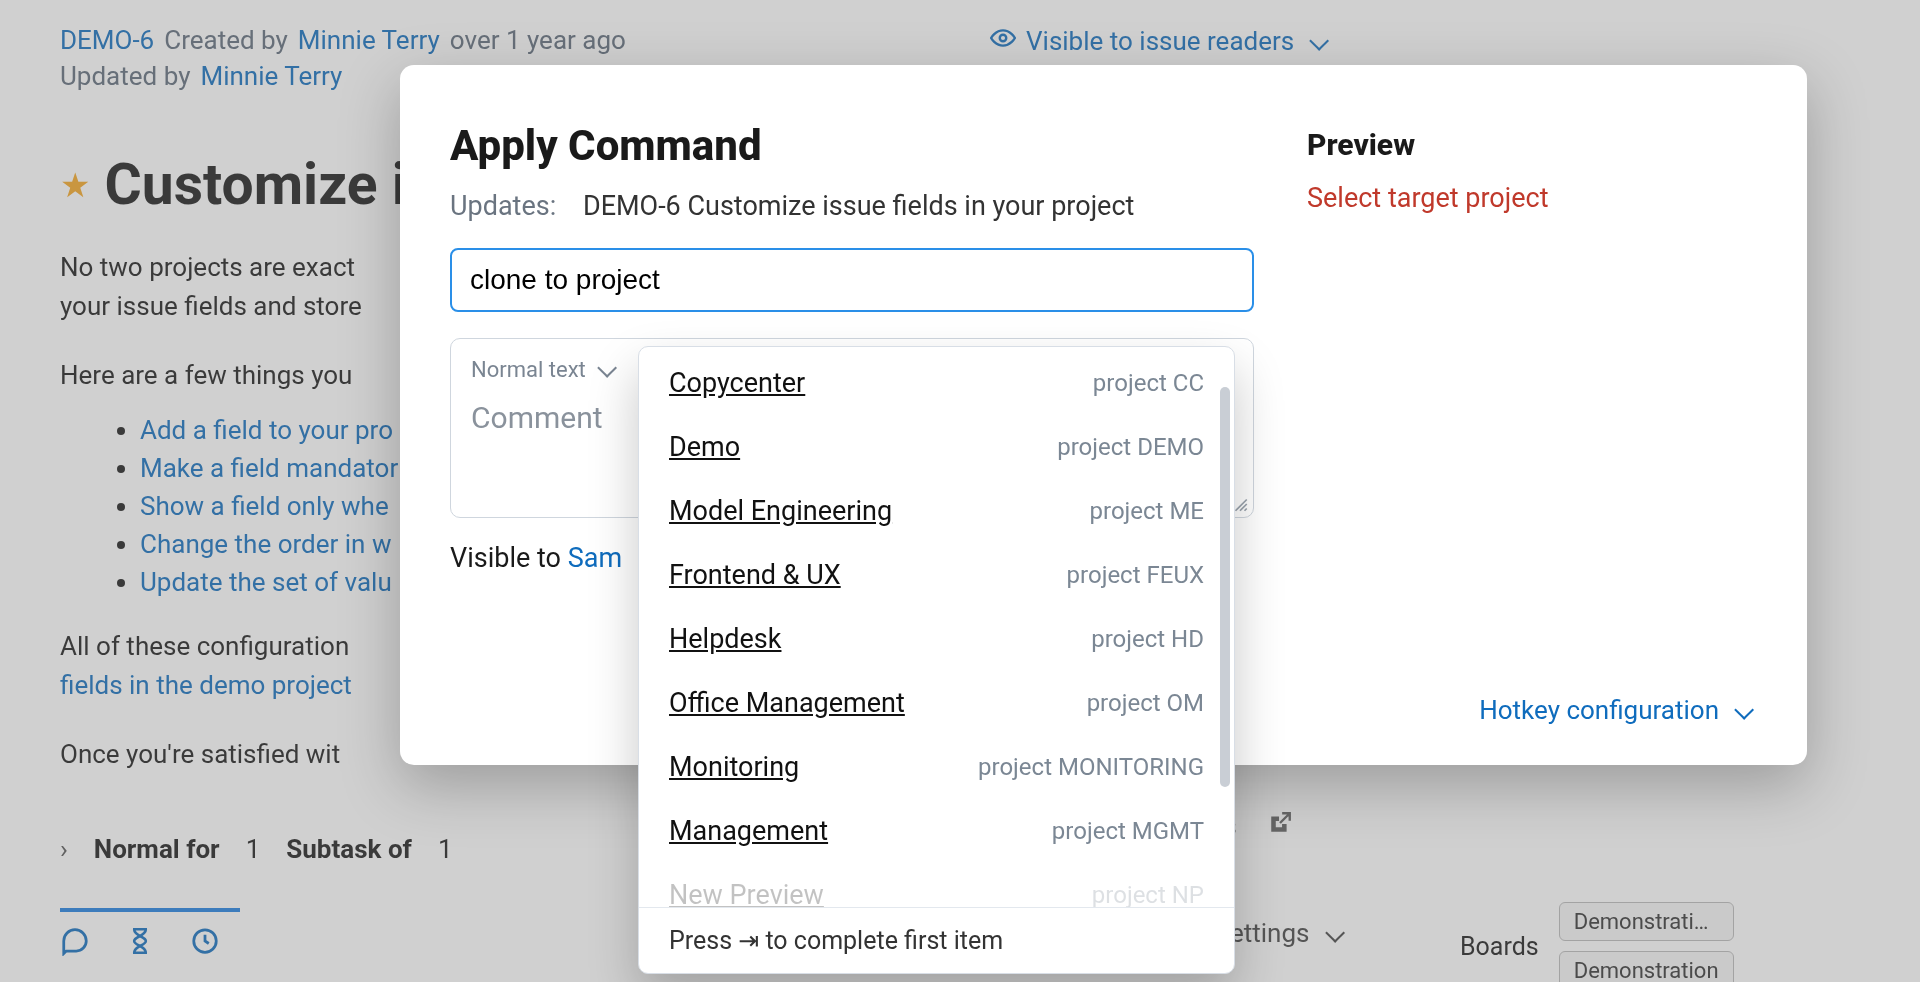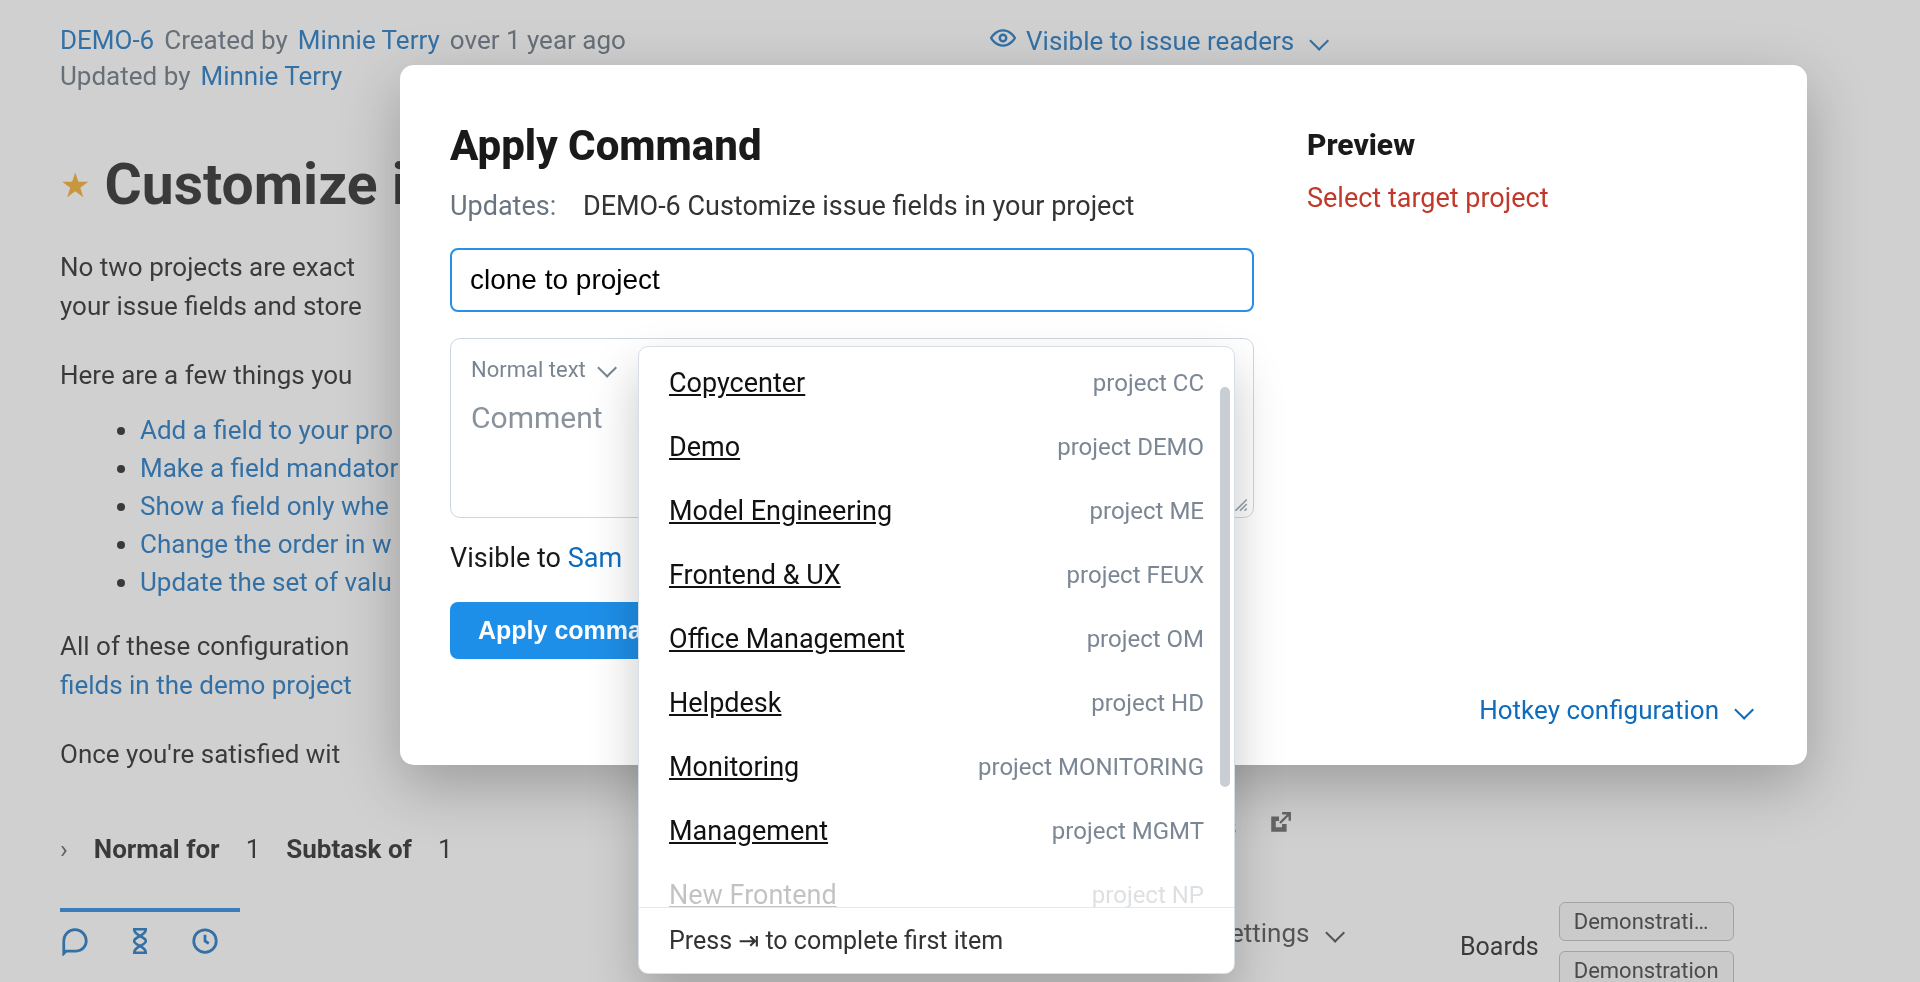--- a/index.html
+++ b/index.html
@@ -391,21 +391,20 @@
         </div>
         <div class="ph">Comment</div>
         <svg class="resize" viewBox="0 0 16 16">
           <path stroke="#9aa3ad" stroke-width="1.5" d="M4 14 14 4M8 14l6-6M12 14l2-2"></path>
         </svg>
       </div>
       <div class="vis-to">
         <span>Visible to</span>
         <span class="link">Sam</span>
       </div>
-      <button class="apply-btn">Apply comma</button>
     </div>
     <div class="modal-right">
       <div class="preview-h">Preview</div>
       <div class="preview-msg">Select target project</div>
     </div>
     <div class="hotkey">
       <span>Hotkey configuration</span>
       <span class="chev-down"></span>
     </div>
   </div>
@@ -422,37 +421,37 @@
       </div>
       <div class="dd-item">
         <span class="name">Model Engineering</span>
         <span class="tag">project ME</span>
       </div>
       <div class="dd-item">
         <span class="name">Frontend &amp; UX</span>
         <span class="tag">project FEUX</span>
       </div>
       <div class="dd-item">
+        <span class="name">Helpdesk</span>
+        <span class="tag">project HD</span>
+      </div>
+      <div class="dd-item">
         <span class="name">Office Management</span>
         <span class="tag">project OM</span>
       </div>
       <div class="dd-item">
-        <span class="name">Helpdesk</span>
-        <span class="tag">project HD</span>
-      </div>
-      <div class="dd-item">
         <span class="name">Monitoring</span>
         <span class="tag">project MONITORING</span>
       </div>
       <div class="dd-item">
         <span class="name">Management</span>
         <span class="tag">project MGMT</span>
       </div>
       <div class="dd-item faded">
-        <span class="name">New Frontend</span>
+        <span class="name">New Preview</span>
         <span class="tag">project NP</span>
       </div>
       <div class="dd-scroll"></div>
     </div>
     <div class="dd-footer">Press ⇥ to complete first item</div>
   </div>
 
 </div>
 
 </body></html>

